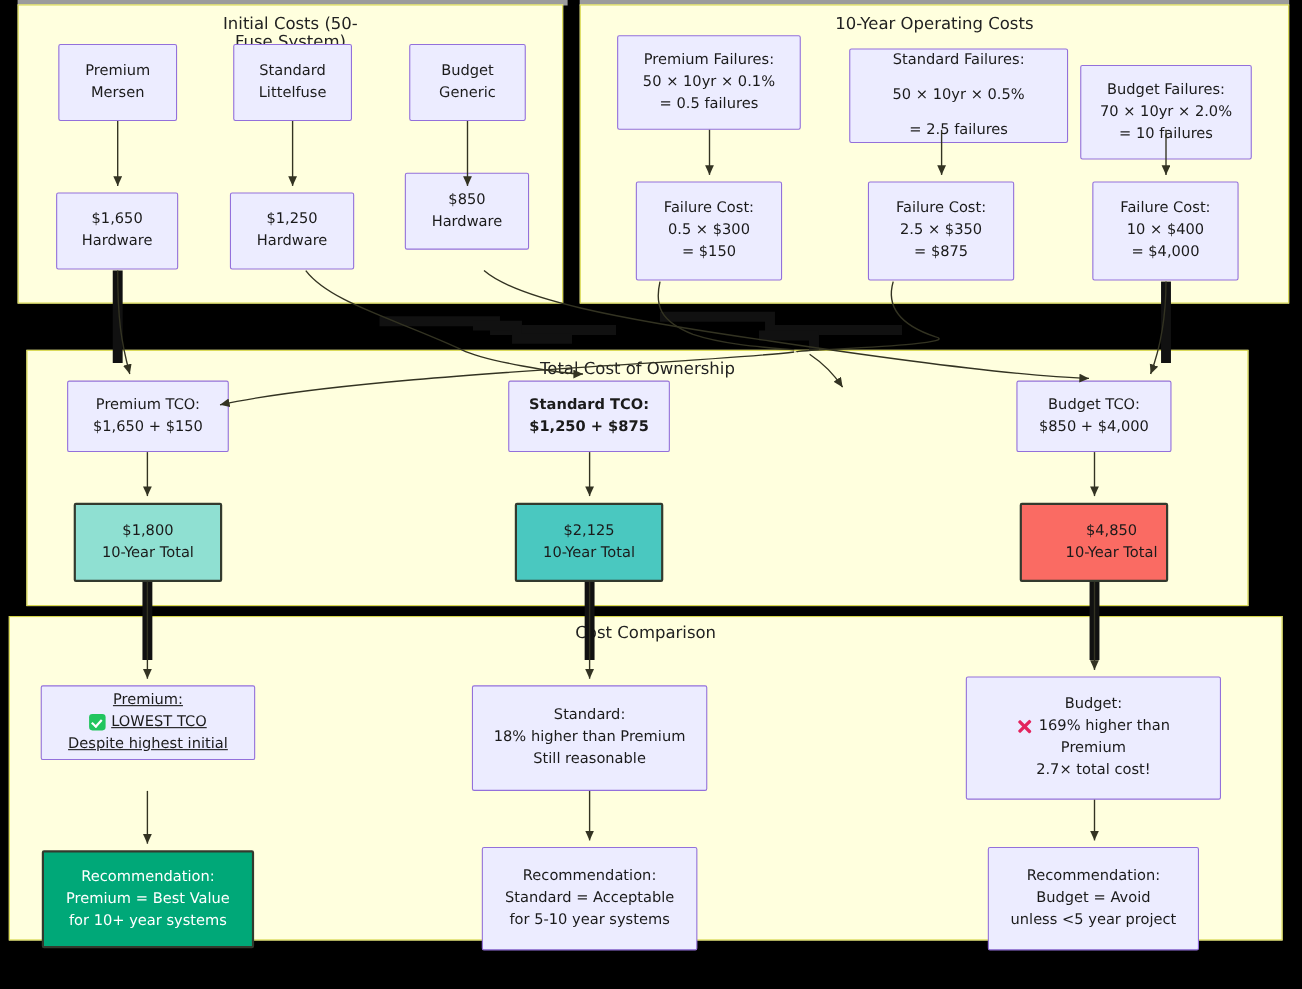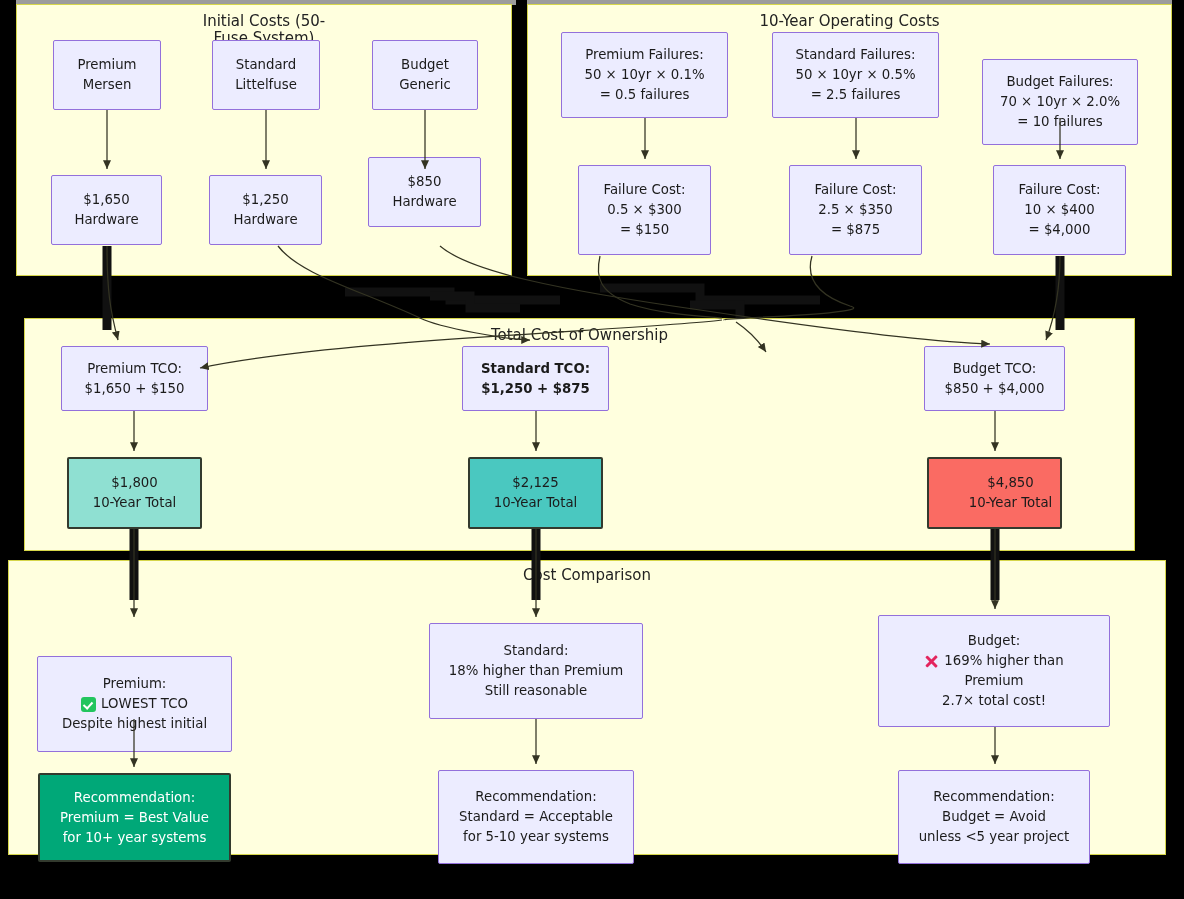--- a/index.html
+++ b/index.html
@@ -115,21 +115,21 @@
 
   <div class="subgraph" style="left:527px;top:4px;width:645px;height:272px;">
     <div class="sg-title" style="top:8px;">10-Year Operating Costs</div>
   </div>
 
   <div class="node n-default" style="left:561px;top:32px;width:167px;height:86px;">
     <span class="ln">Premium Failures:</span>
     <span class="ln">50 × 10yr × 0.1%</span>
     <span class="ln">= 0.5 failures</span>
   </div>
-  <div class="node n-default" style="left:772px;top:32px;width:167px;height:86px;">
+  <div class="node n-default" style="left:772px;top:44px;width:199px;height:86px;justify-content:space-between;">
     <span class="ln">Standard Failures:</span>
     <span class="ln">50 × 10yr × 0.5%</span>
     <span class="ln">= 2.5 failures</span>
   </div>
   <div class="node n-default" style="left:982px;top:48px;width:156px;height:86px;margin-top:11px;">
     <span class="ln">Budget Failures:</span>
     <span class="ln">70 × 10yr × 2.0%</span>
     <span class="ln">= 10 failures</span>
   </div>
 
@@ -176,21 +176,21 @@
   </div>
   <div class="node n-budget" style="left:927px;top:457px;width:135px;height:72px;padding-left:32px;">
     <span class="ln">$4,850</span>
     <span class="ln">10-Year Total</span>
   </div>
 
   <div class="subgraph" style="left:8px;top:560px;width:1158px;height:295px;">
     <div class="sg-title" style="top:6px;">Cost Comparison</div>
   </div>
 
-  <div class="node n-default" style="left:37px;top:656px;width:195px;height:96px;">
+  <div class="node n-default" style="left:37px;top:623px;width:195px;height:68px;text-decoration:underline;">
     <span class="ln">Premium:</span>
     <span class="ln"><span class="ico ico-check"></span><span>LOWEST TCO</span></span>
     <span class="ln">Despite highest initial</span>
   </div>
 
   <div class="node n-default" style="left:429px;top:623px;width:214px;height:96px;">
     <span class="ln">Standard:</span>
     <span class="ln">18% higher than Premium</span>
     <span class="ln">Still reasonable</span>
   </div>

